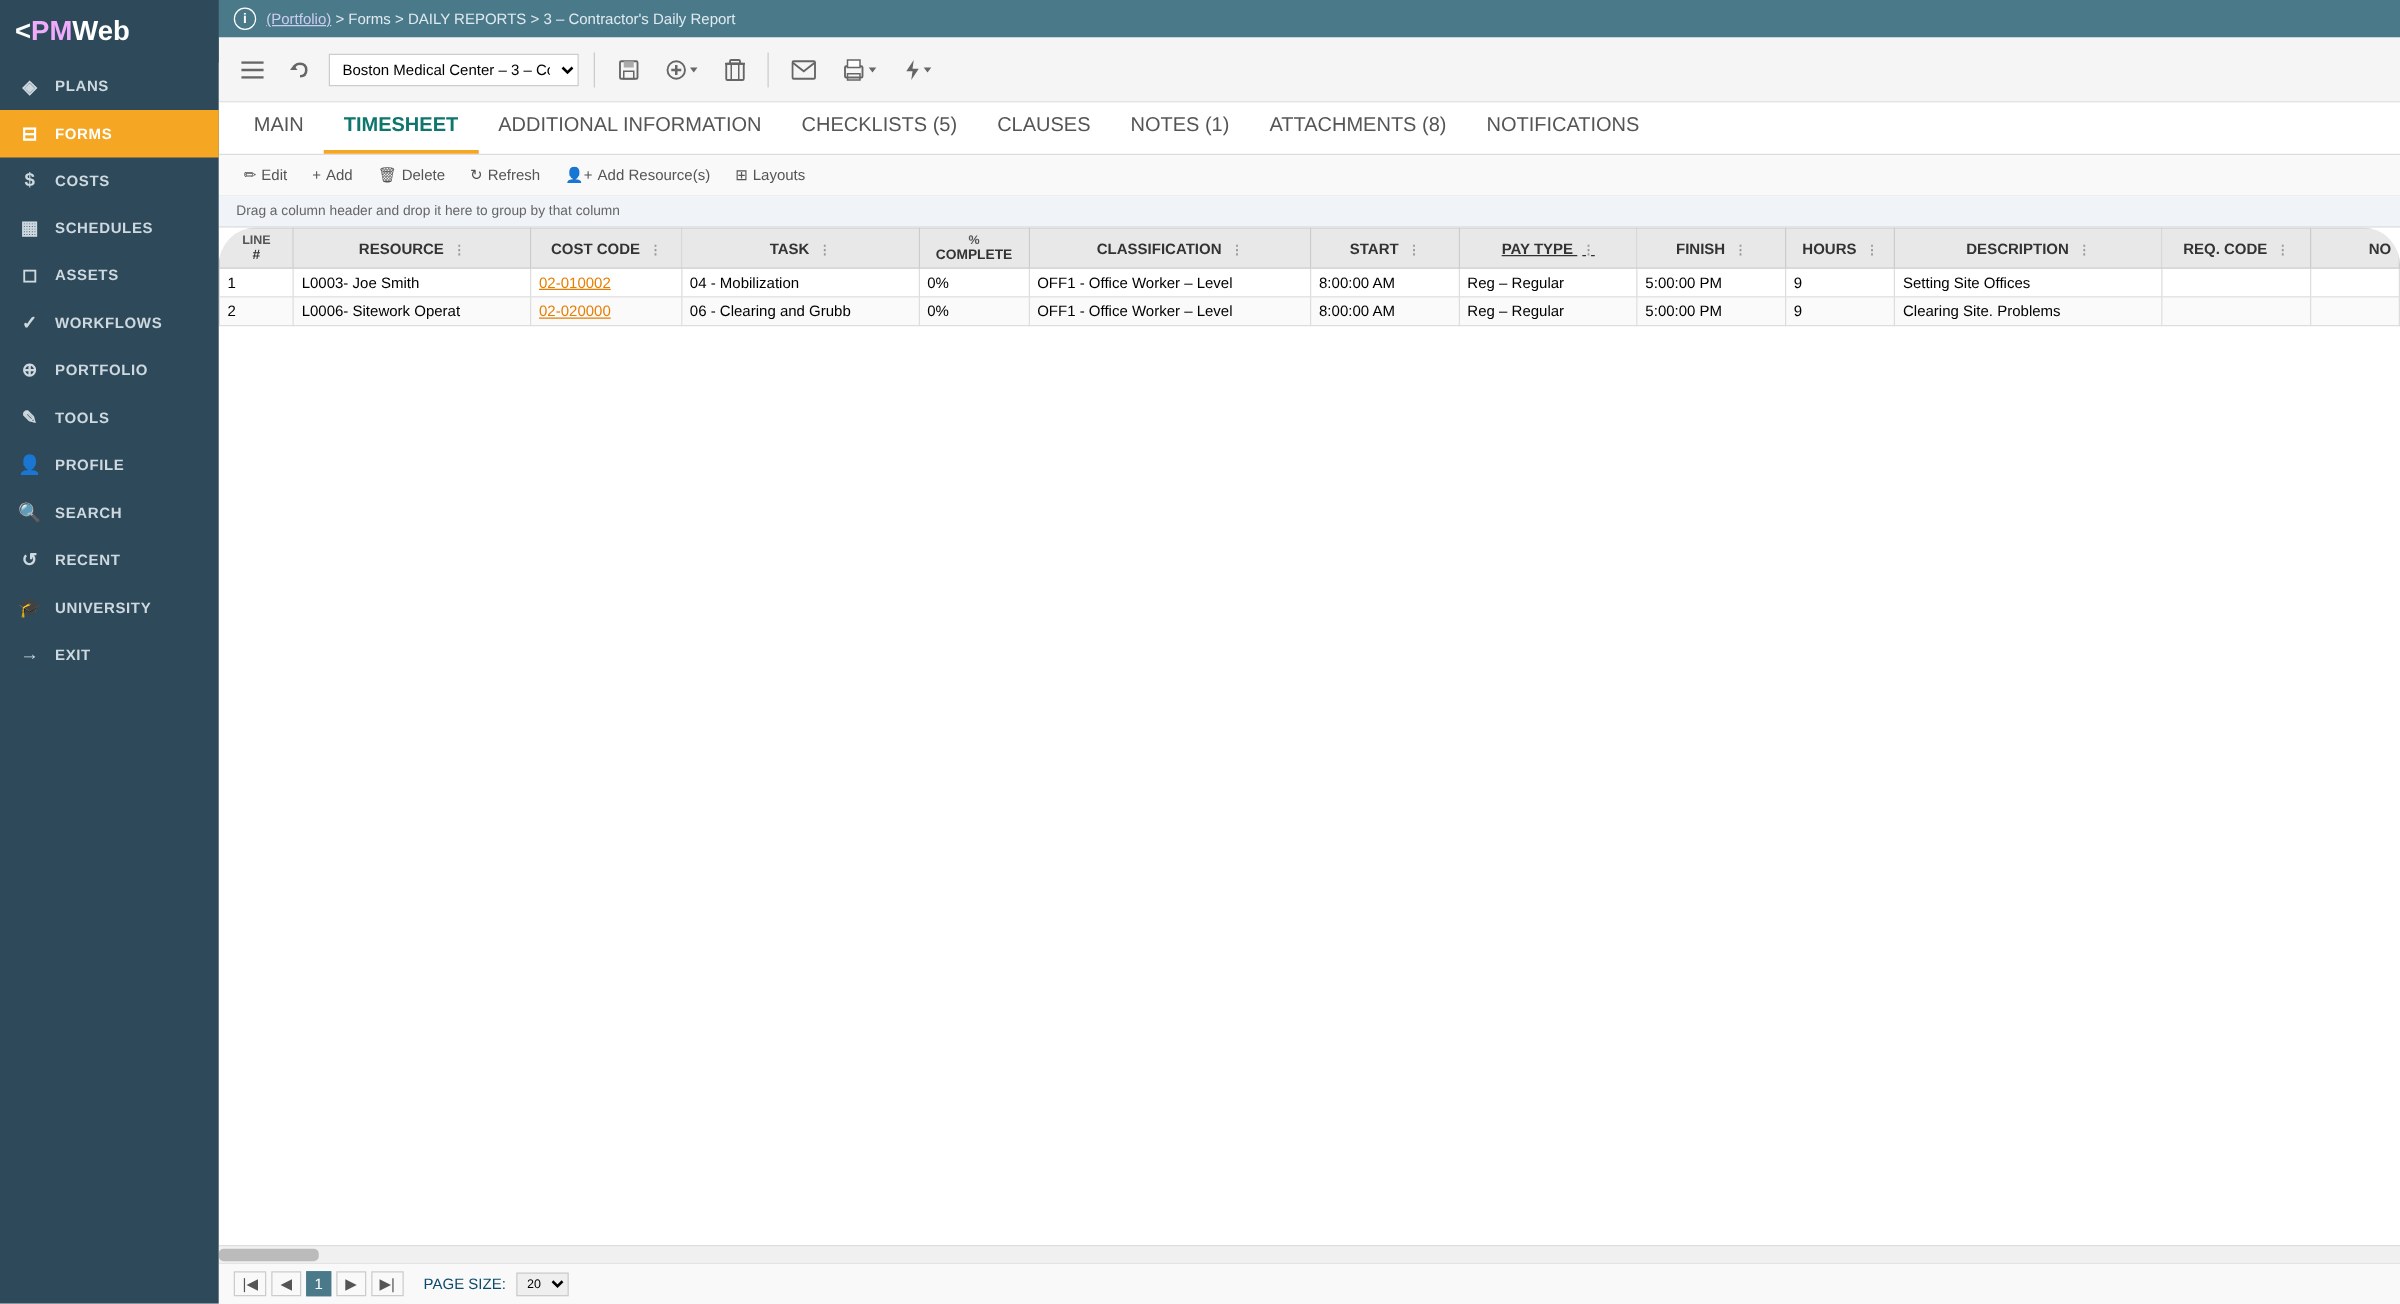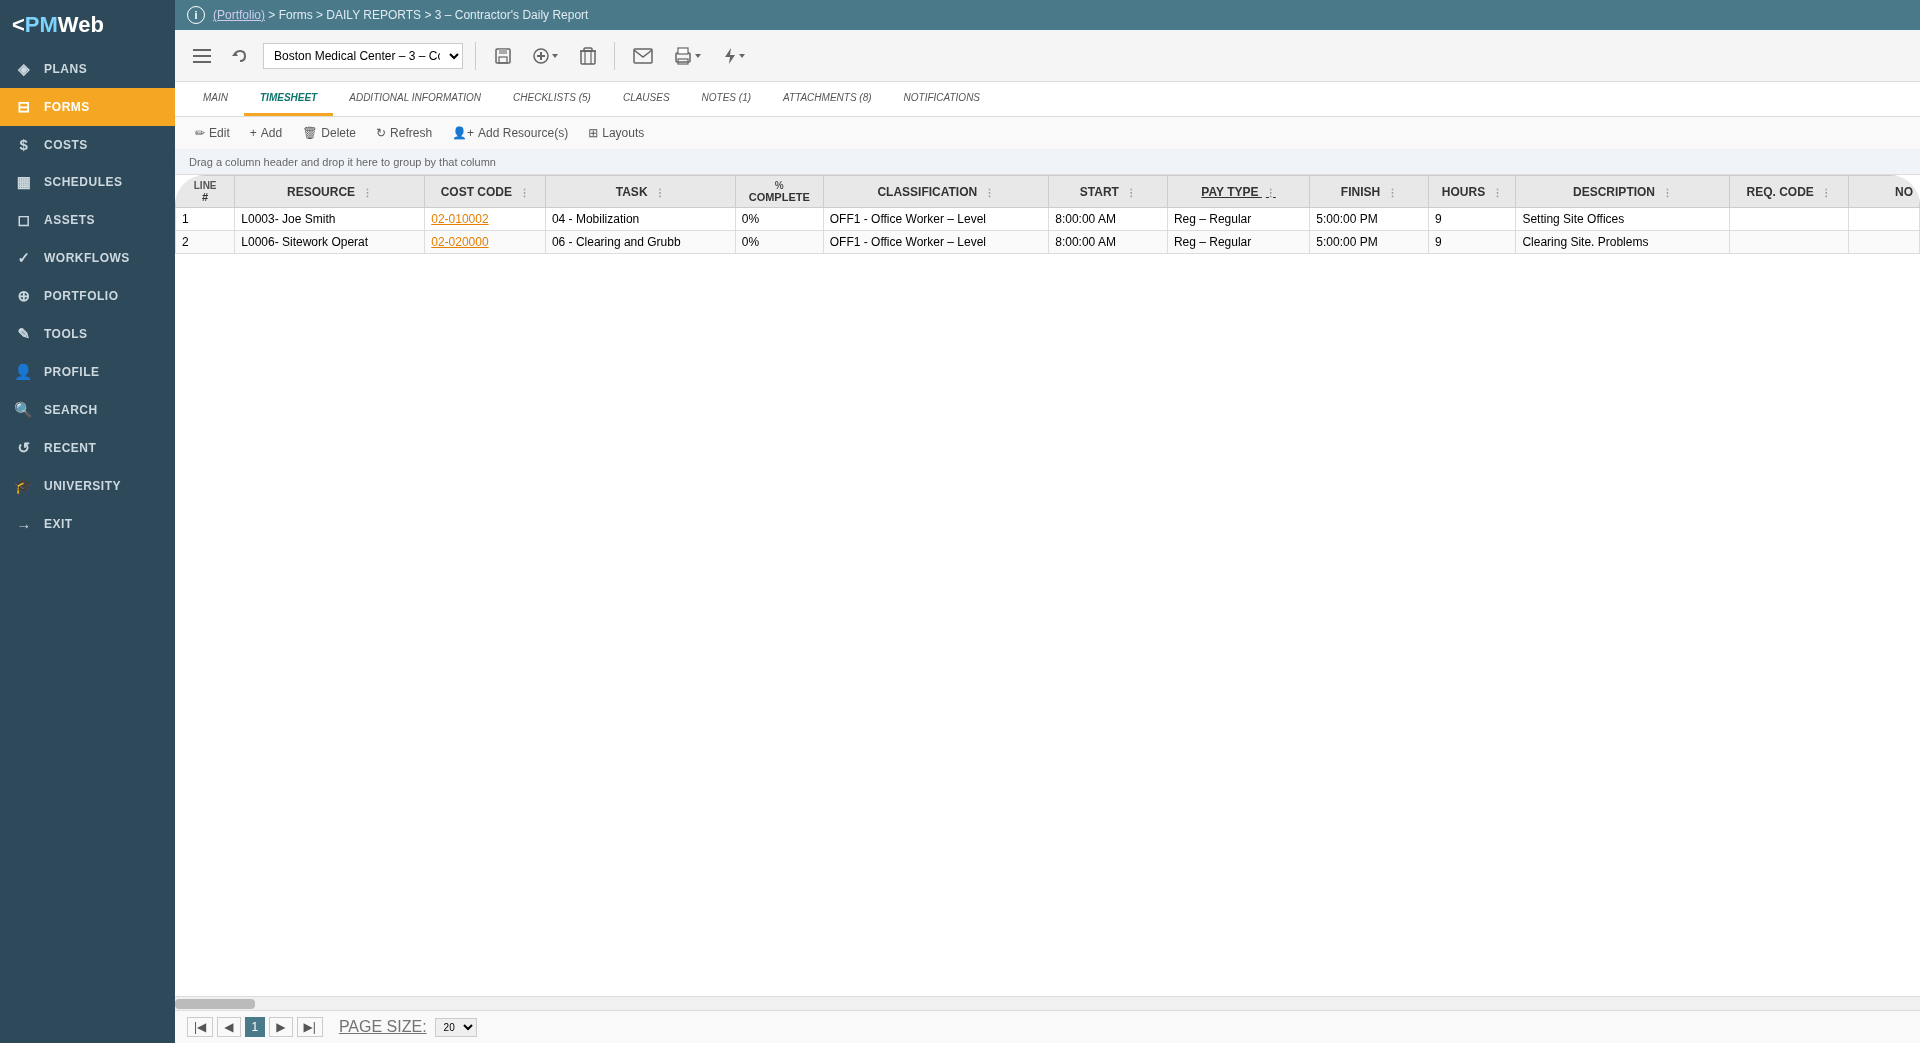--- a/index.html
+++ b/index.html
@@ -20,21 +20,21 @@
       padding: 10px 12px;
       display: flex;
       align-items: center;
       height: 50px;
     }
     .logo-text {
       font-size: 22px;
       font-weight: bold;
       color: #fff;
     }
-    .logo-text span { color: #7dd3fc; }
+    .logo-text span { color: #f0abfc; }
     .sidebar-nav { flex: 1; }
     .sidebar-item {
       display: flex;
       align-items: center;
       padding: 10px 14px;
       cursor: pointer;
       color: #cdd8df;
       font-size: 12px;
       font-weight: bold;
       letter-spacing: 0.5px;
@@ -113,25 +113,24 @@
     .tabs {
       background: #fff;
       border-bottom: 1px solid #ddd;
       display: flex;
       align-items: flex-end;
       padding: 0 12px;
     }
     .tab {
       padding: 10px 16px;
       cursor: pointer;
-      font-size: 10px;
+      font-size: 16px;
       color: #555;
       border-bottom: 3px solid transparent;
       white-space: nowrap;
-      font-style: italic;
     }
     .tab.active { color: #0f766e; border-bottom: 3px solid #f5a623; font-weight: bold; }
 
     
     .content-area {
       flex: 1;
       background: #fff;
       overflow: hidden;
       display: flex;
       flex-direction: column;
@@ -221,21 +220,21 @@
     }
     .page-btn {
       background: none;
       border: 1px solid #ccc;
       cursor: pointer;
       padding: 2px 6px;
       font-size: 12px;
       color: #555;
     }
     .page-btn.active { background: #4a7a8a; color: #fff; border-color: #4a7a8a; }
-    .page-size-label { margin-left: 12px; color: #737373; font-size: 16px; text-decoration: underline; }
+    .page-size-label { margin-left: 12px; color: #0c4a6e; font-size: 12px; }
     .page-size-select { border: 1px solid #ccc; padding: 2px 4px; font-size: 10px; margin-left: 4px; }
 
     
     .scrollbar-area {
       height: 14px;
       background: #f0f0f0;
       border-top: 1px solid #ddd;
       position: relative;
     }
     .scrollbar-thumb {

